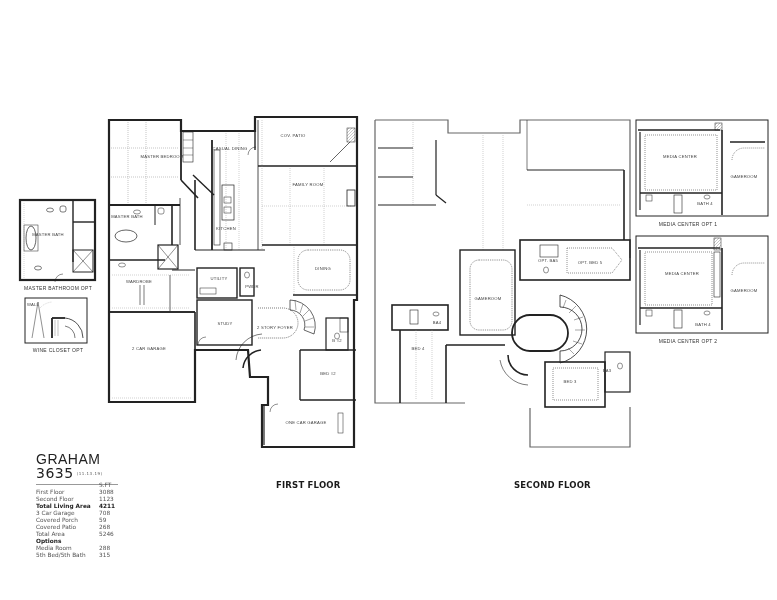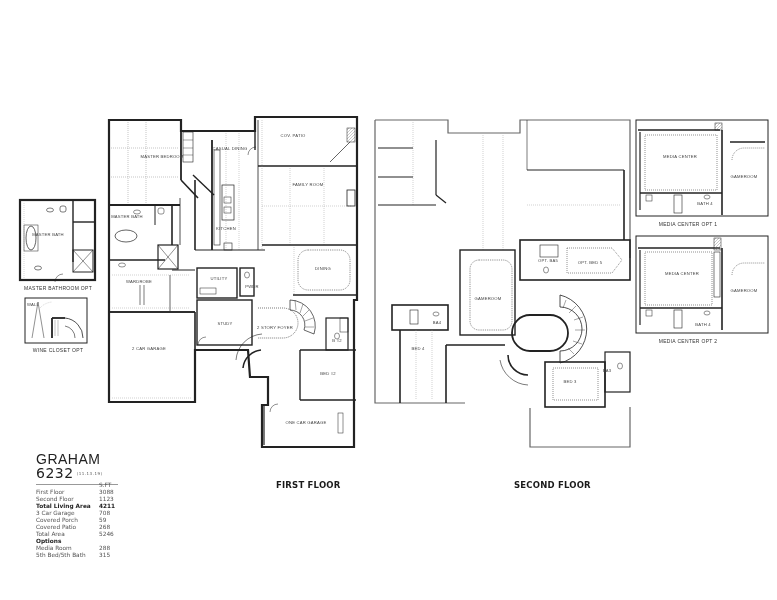--- a/index.html
+++ b/index.html
@@ -266,21 +266,21 @@
   <text class="lbl" x="703" y="326">BATH 4</text>
   <text class="cap" x="688" y="343">MEDIA CENTER OPT 2</text>
 </svg>
 
 <div class="floor-title" style="left:276px; top:480px;">FIRST FLOOR</div>
 <div class="floor-title" style="left:514px; top:480px;">SECOND FLOOR</div>
 
 <div class="brand">
   <div class="name">GRAHAM</div>
   <div class="num">
-    <span>6232</span><span class="ver">(11.13.19)</span>
+    <span>3635</span><span class="ver">(11.13.19)</span>
   </div>
   <div class="rule"></div>
 </div>
 
 <table class="sft">
   <tbody>
       <tr>
     <td class="k"></td>
     <td>S.FT</td>
   </tr>

